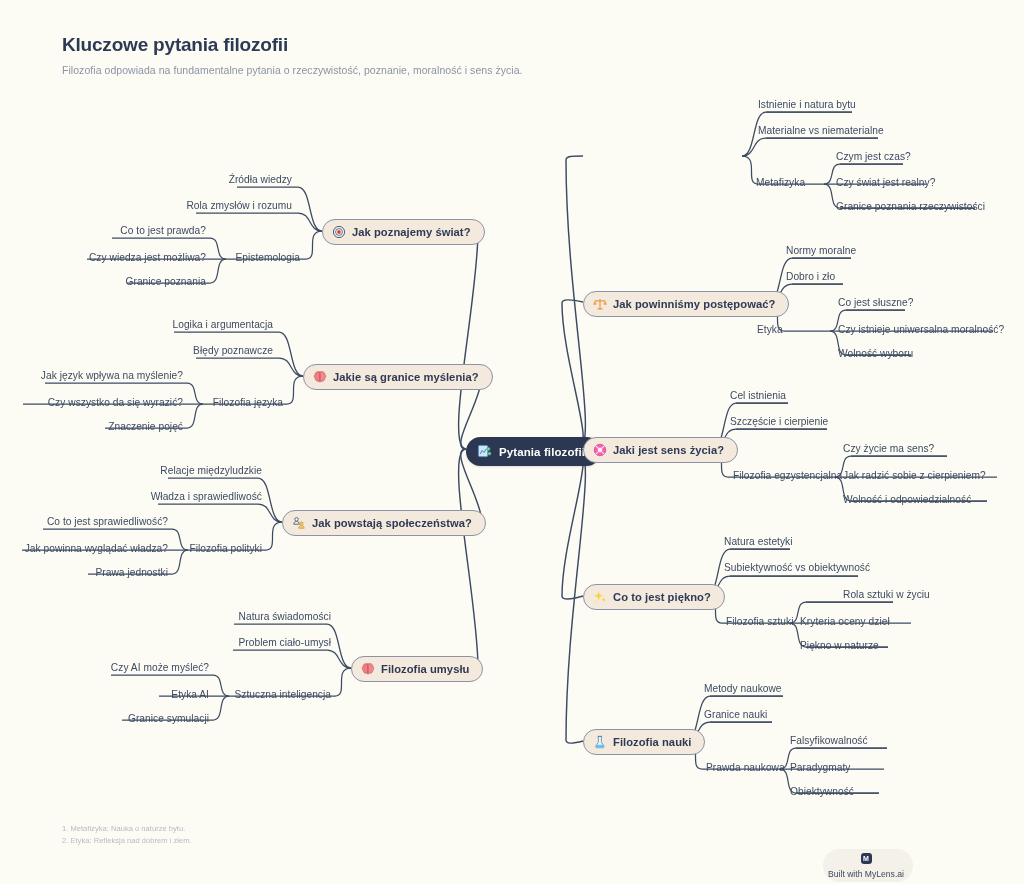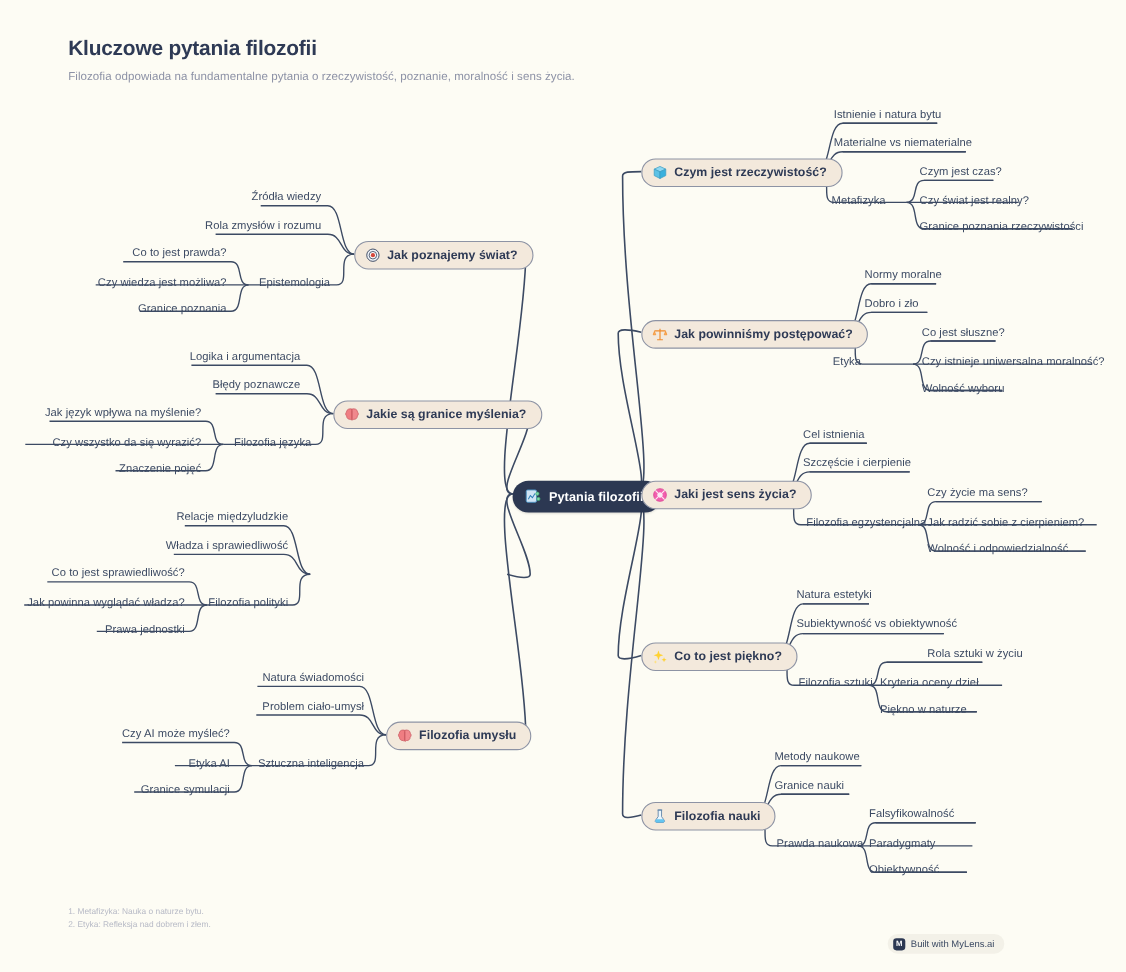--- a/index.html
+++ b/index.html
@@ -115,20 +115,21 @@
   #badge {
     position: absolute;
     right: 18px;
     top: 849px;
     display: flex;
     align-items: center;
     gap: 5px;
     background: #f3f1e8;
     border-radius: 999px;
     padding: 3.5px 9px 3.5px 5px;
+    flex-direction: column;
   }
   #badge-text {
     font-size: 8.6px;
     color: #3c4a63;
     font-weight: 500;
   }
   .badge-mark {
     width: 11px; height: 11px;
     background: #2c3852;
     border-radius: 3px;
@@ -255,30 +256,20 @@
       <svg width="15" height="15" viewBox="0 0 16 16">
         <rect x="1.5" y="1.5" width="10" height="12" rx="1.4" fill="#cfe4f5" stroke="#4a90c0" stroke-width="0.9"></rect>
         <path d="M3.5 10.5 L5.5 7 L7.5 9 L10 5" stroke="#2f7fb8" stroke-width="1" fill="none"></path>
         <circle cx="12.3" cy="5.2" r="1.6" fill="#7fd6a8" stroke="#3fa877" stroke-width="0.7"></circle>
         <circle cx="13.3" cy="10.2" r="1.6" fill="#7fd6a8" stroke="#3fa877" stroke-width="0.7"></circle>
       </svg>
     </span>
     <span class="root-label">Pytania filozofii</span>
   </div>
 
-  <div class="node branch-node" style="left:583px; top:144px;">
-    <span class="icon-wrap">
-      <svg width="14" height="14" viewBox="0 0 16 16">
-        <path d="M8 1.5 L14 4.3 L8 7.1 L2 4.3 Z" fill="#8fd8f2" stroke="#3d9fc4" stroke-width="0.8"></path>
-        <path d="M2 4.3 L2 11 L8 14 L8 7.1 Z" fill="#5cc2e6" stroke="#3d9fc4" stroke-width="0.8"></path>
-        <path d="M14 4.3 L14 11 L8 14 L8 7.1 Z" fill="#39b0dd" stroke="#3d9fc4" stroke-width="0.8"></path>
-      </svg>
-    </span>
-    <span class="branch-label">Czym jest rzeczywistość?</span>
-  </div>
 
   <div class="node branch-node" style="left:583px; top:291px;">
     <span class="icon-wrap">
       <svg width="14" height="14" viewBox="0 0 16 16">
         <line x1="8" y1="2.2" x2="8" y2="13.6" stroke="#f08a28" stroke-width="1.2"></line>
         <line x1="2.2" y1="4.4" x2="13.8" y2="4.4" stroke="#f08a28" stroke-width="1.2"></line>
         <line x1="5" y1="13.6" x2="11" y2="13.6" stroke="#f08a28" stroke-width="1.2"></line>
         <path d="M0.8 8.4 L3.6 8.4 L2.2 4.8 Z" fill="#ffb05c" stroke="#f08a28" stroke-width="0.7"></path>
         <path d="M12.4 8.4 L15.2 8.4 L13.8 4.8 Z" fill="#ffb05c" stroke="#f08a28" stroke-width="0.7"></path>
       </svg>
@@ -337,20 +328,31 @@
     <span class="icon-wrap">
       <svg width="14" height="14" viewBox="0 0 16 16">
         <path d="M8 2.2 C5.6 1.2 2.2 2.4 2.2 5.4 C1 6.4 1.2 8.4 2.4 9.2 C2.2 11.4 4.2 13.2 6.2 12.8 C6.8 13.8 8 13.8 8 12.6 Z" fill="#ef7d82" stroke="#c7545c" stroke-width="0.7"></path>
         <path d="M8 2.2 C10.4 1.2 13.8 2.4 13.8 5.4 C15 6.4 14.8 8.4 13.6 9.2 C13.8 11.4 11.8 13.2 9.8 12.8 C9.2 13.8 8 13.8 8 12.6 Z" fill="#f0888d" stroke="#c7545c" stroke-width="0.7"></path>
         <path d="M8 3.6 L8 12.4" stroke="#c7545c" stroke-width="0.6"></path>
       </svg>
     </span>
     <span class="branch-label">Jakie są granice myślenia?</span>
   </div>
 
+  <div class="node branch-node" style="left:282px; top:510px;">
+    <span class="icon-wrap">
+      <svg width="14" height="14" viewBox="0 0 16 16">
+        <circle cx="5.2" cy="3.8" r="2" fill="#f5f2ea" stroke="#3c4a63" stroke-width="0.9"></circle>
+        <path d="M2 9.4 C2 7.3 3.5 6.3 5.2 6.3 C6.9 6.3 8.4 7.3 8.4 9.4 Z" fill="#f5f2ea" stroke="#3c4a63" stroke-width="0.9"></path>
+        <circle cx="10.8" cy="8.6" r="1.9" fill="#f7c873" stroke="#c8962f" stroke-width="0.8"></circle>
+        <path d="M7.7 14 C7.7 11.9 9.2 11 10.8 11 C12.4 11 13.9 11.9 13.9 14 Z" fill="#f7c873" stroke="#c8962f" stroke-width="0.8"></path>
+      </svg>
+    </span>
+    <span class="branch-label">Jak powstają społeczeństwa?</span>
+  </div>
 
   <div class="node branch-node" style="left:351px; top:656px;">
     <span class="icon-wrap">
       <svg width="14" height="14" viewBox="0 0 16 16">
         <path d="M8 2.2 C5.6 1.2 2.2 2.4 2.2 5.4 C1 6.4 1.2 8.4 2.4 9.2 C2.2 11.4 4.2 13.2 6.2 12.8 C6.8 13.8 8 13.8 8 12.6 Z" fill="#ef7d82" stroke="#c7545c" stroke-width="0.7"></path>
         <path d="M8 2.2 C10.4 1.2 13.8 2.4 13.8 5.4 C15 6.4 14.8 8.4 13.6 9.2 C13.8 11.4 11.8 13.2 9.8 12.8 C9.2 13.8 8 13.8 8 12.6 Z" fill="#f0888d" stroke="#c7545c" stroke-width="0.7"></path>
         <path d="M8 3.6 L8 12.4" stroke="#c7545c" stroke-width="0.6"></path>
       </svg>
     </span>
     <span class="branch-label">Filozofia umysłu</span>

